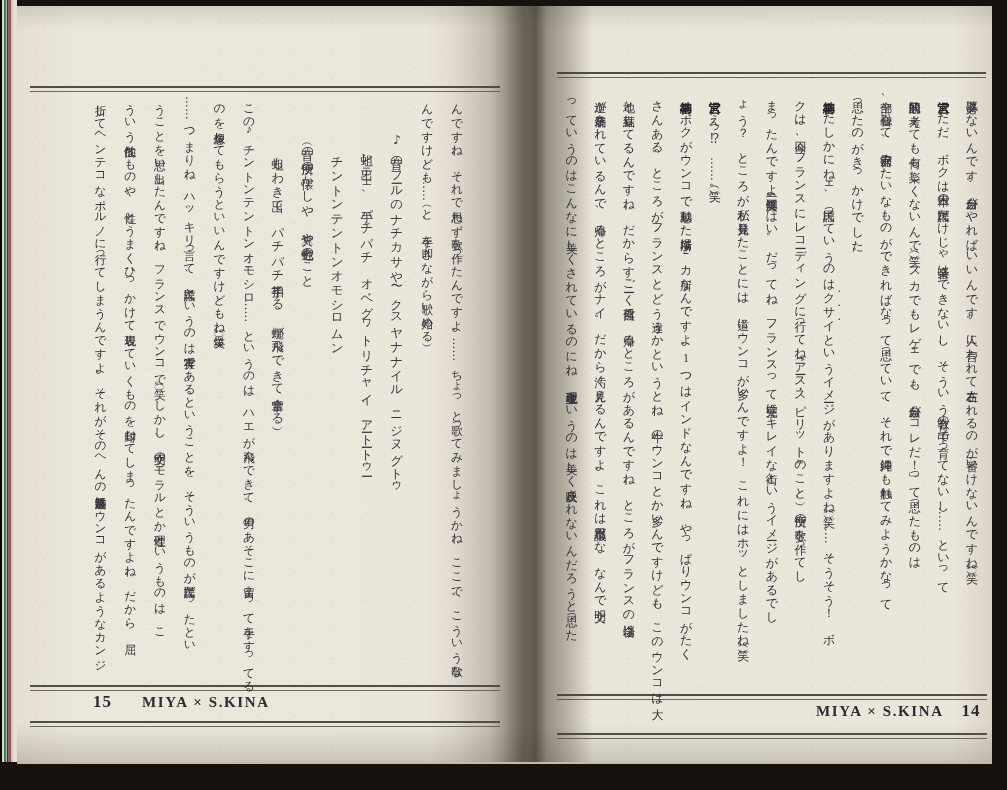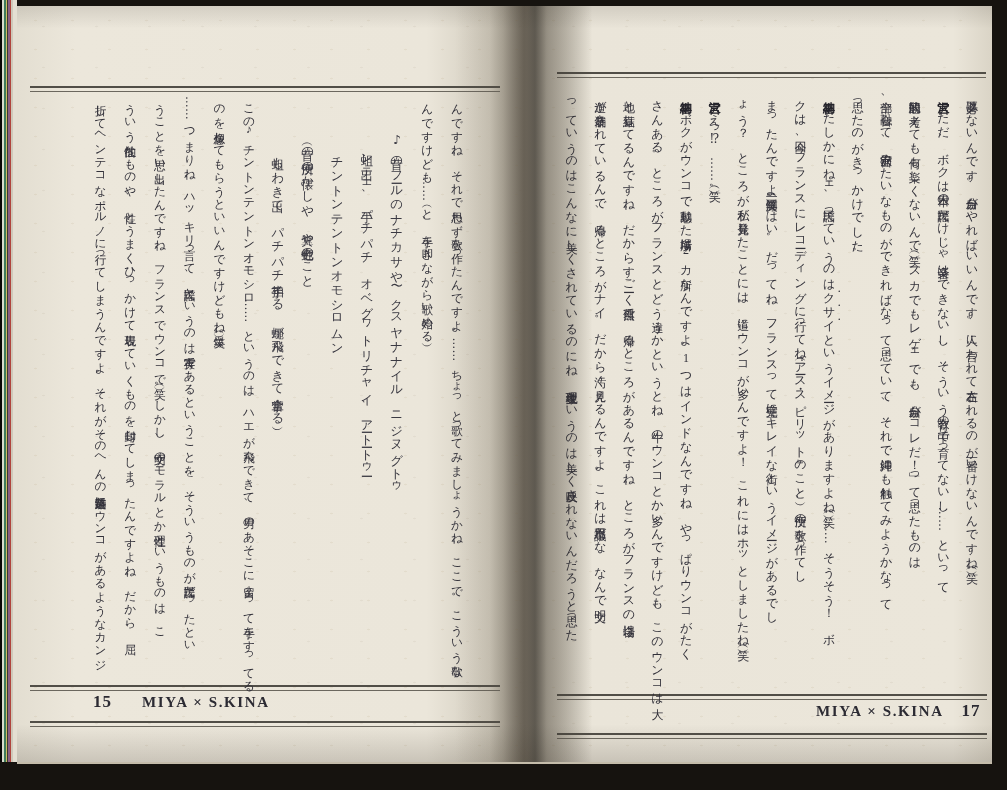--- a/index.html
+++ b/index.html
@@ -131,17 +131,17 @@
     <p class="tcol"><span class="speaker">宮沢</span><span>　えっ</span><span class="tcu">⁉</span><span>　……（笑）。</span></p>
     <p class="tcol"><span class="speaker">喜納</span><span>　ボクがウンコで感動した場所は</span><span class="tcu">2</span><span>カ所なんですよ。</span><span class="tcu">1</span><span>つはインドなんですね。やっぱりウンコがたく</span></p>
     <p class="tcol"><span>さんある。ところがフランスとどう違うかというとね、牛のウンコとか多いんですけども、このウンコは大</span></p>
     <p class="tcol"><span>地と直結してるんですね。だからすごーく自然で、帰るところがあるんですね。ところがフランスの場合は</span></p>
     <p class="tcol"><span>道が舗装されているんで、帰るところがナイ。だから汚く見えるんですよ。これは不思議だな、なんで文明</span></p>
     <p class="tcol"><span>っていうのはこんなに美しくされているのにね、生理現象というのは美しく反映されないんだろうと思った</span></p>
   </div>
 <div class="dbl rule-bot-right"></div>
 <div class="footer footer-right">
   <span class="rtitle">MIYA × S.KINA</span>
-  <span class="pnum">17</span>
+  <span class="pnum">14</span>
 </div>
 <div class="dbl rule-foot-right"></div>
 
 <div class="gutter"></div>
 
 </body></html>

